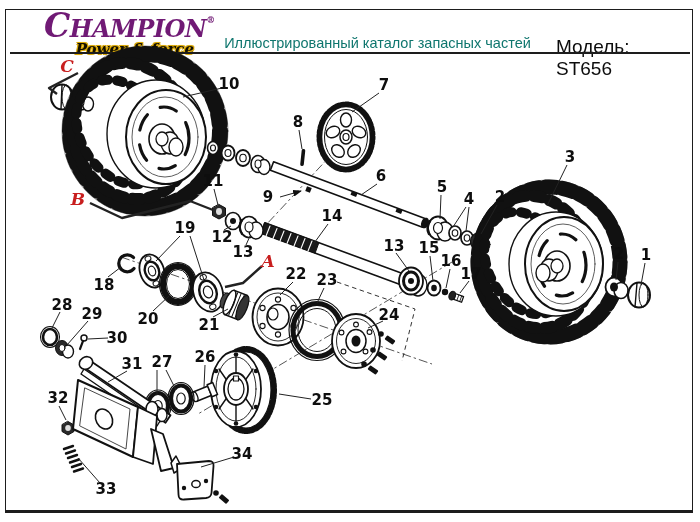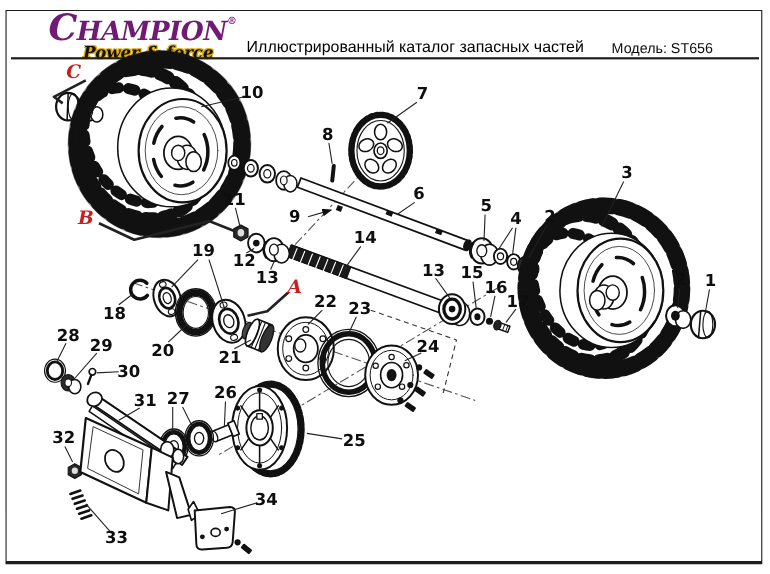--- a/index.html
+++ b/index.html
@@ -10,22 +10,22 @@
   .header-rule{position:absolute;left:10px;top:52px;width:680px;height:1.6px;background:#1d1d1d;}
   .logo{position:absolute;left:44px;top:5px;width:152px;}
   .logo-main{font-family:"DejaVu Serif",serif;font-style:italic;font-weight:900;
        color:#701a75;font-size:24px;line-height:30px;letter-spacing:-0.5px;white-space:nowrap;}
   .logo-c{font-size:33px;}
   .reg{font-size:9px;vertical-align:14px;letter-spacing:0;}
   .logo-tag{font-family:"DejaVu Serif",serif;font-style:italic;font-weight:700;
        font-size:15px;color:#141000;text-align:right;margin-top:-4px;padding-right:2px;
        text-shadow:0 0 2px #e8b400,1px 1px 0 #d7a60a,-1px -1px 0 #d7a60a,1px -1px 0 #d7a60a,-1px 1px 0 #d7a60a;}
   .doc-title{position:absolute;left:205px;top:35px;width:345px;text-align:center;
-       font-size:14.5px;color:#000000;}
-  .model{position:absolute;left:556px;top:36px;width:120px;font-size:13px;color:#0d0d0d;}
+       font-size:14.5px;color:#0f766e;}
+  .model{position:absolute;left:556px;top:36px;width:120px;font-size:19px;color:#0d0d0d;}
   #diagram{position:absolute;left:0;top:0;}
   .centerline{fill:none;stroke:#555;stroke-width:1;stroke-dasharray:9 3 2.5 3;}
   .leader{fill:none;stroke:#222;stroke-width:1;stroke-linejoin:round;}
   .leader.red{stroke-width:2.4;}
   .leader.dashed{stroke-dasharray:4.5 3.5;stroke:#333;}
   .callout-num{font-family:"DejaVu Sans",sans-serif;font-weight:700;font-size:15px;
        fill:#0e0e0e;text-anchor:middle;dominant-baseline:central;}
   .callout-letter{font-family:"DejaVu Serif",serif;font-weight:700;font-style:italic;
        font-size:17px;text-anchor:middle;dominant-baseline:central;}
 </style>

